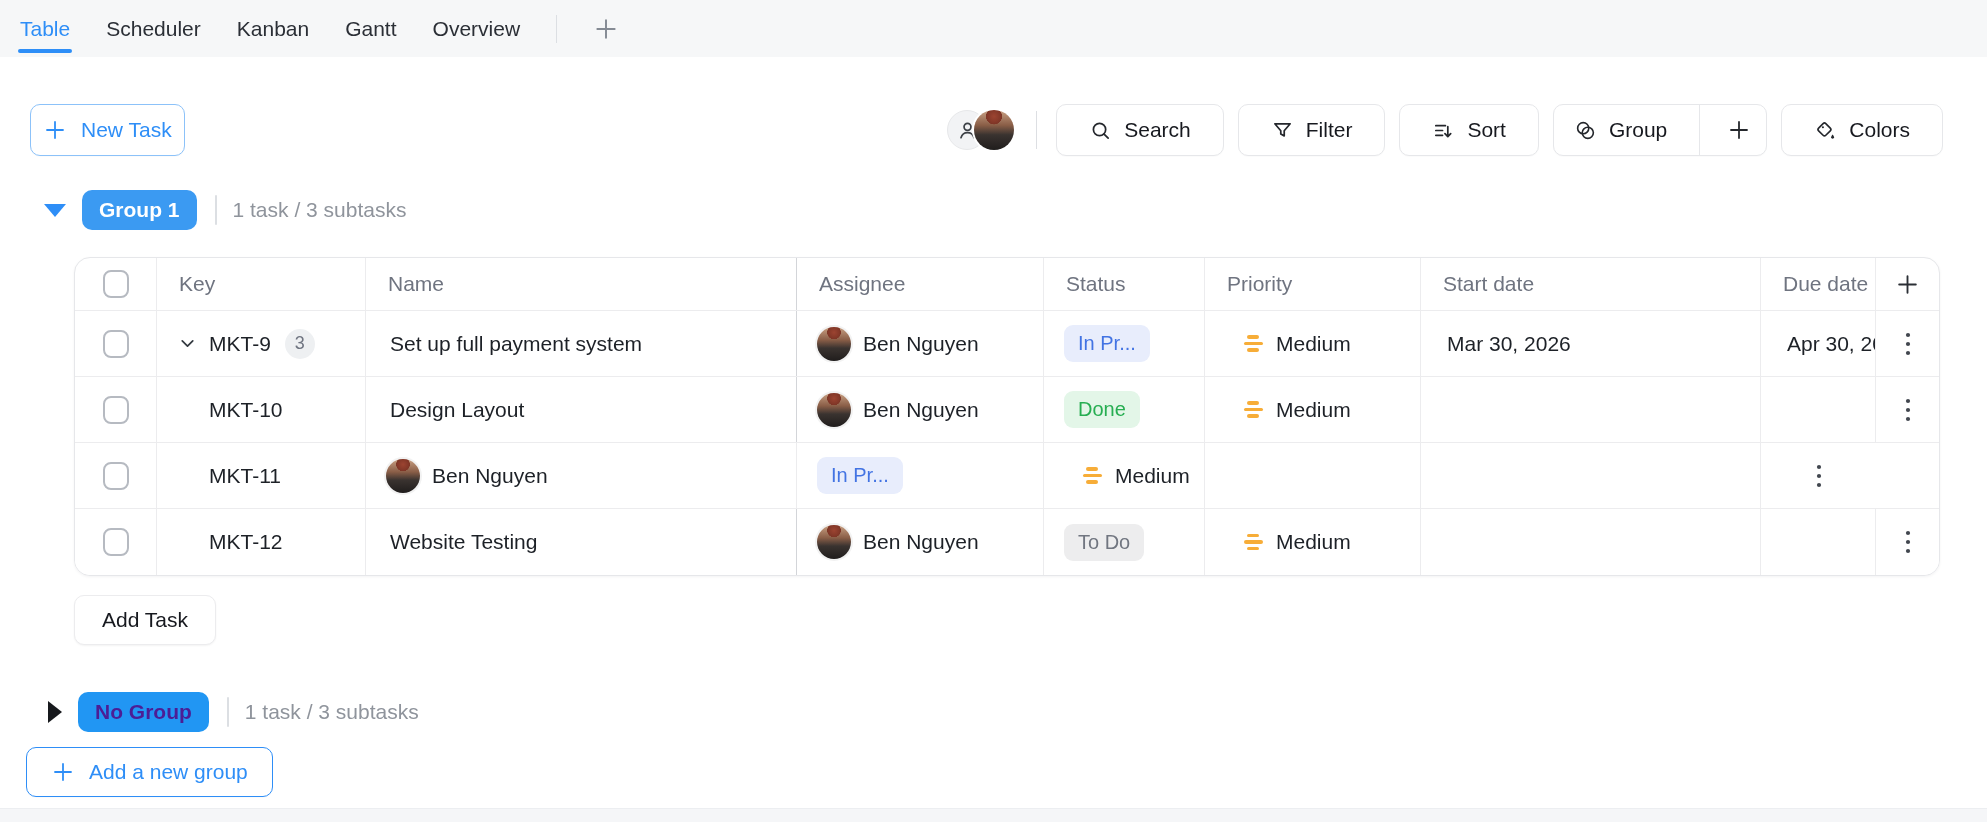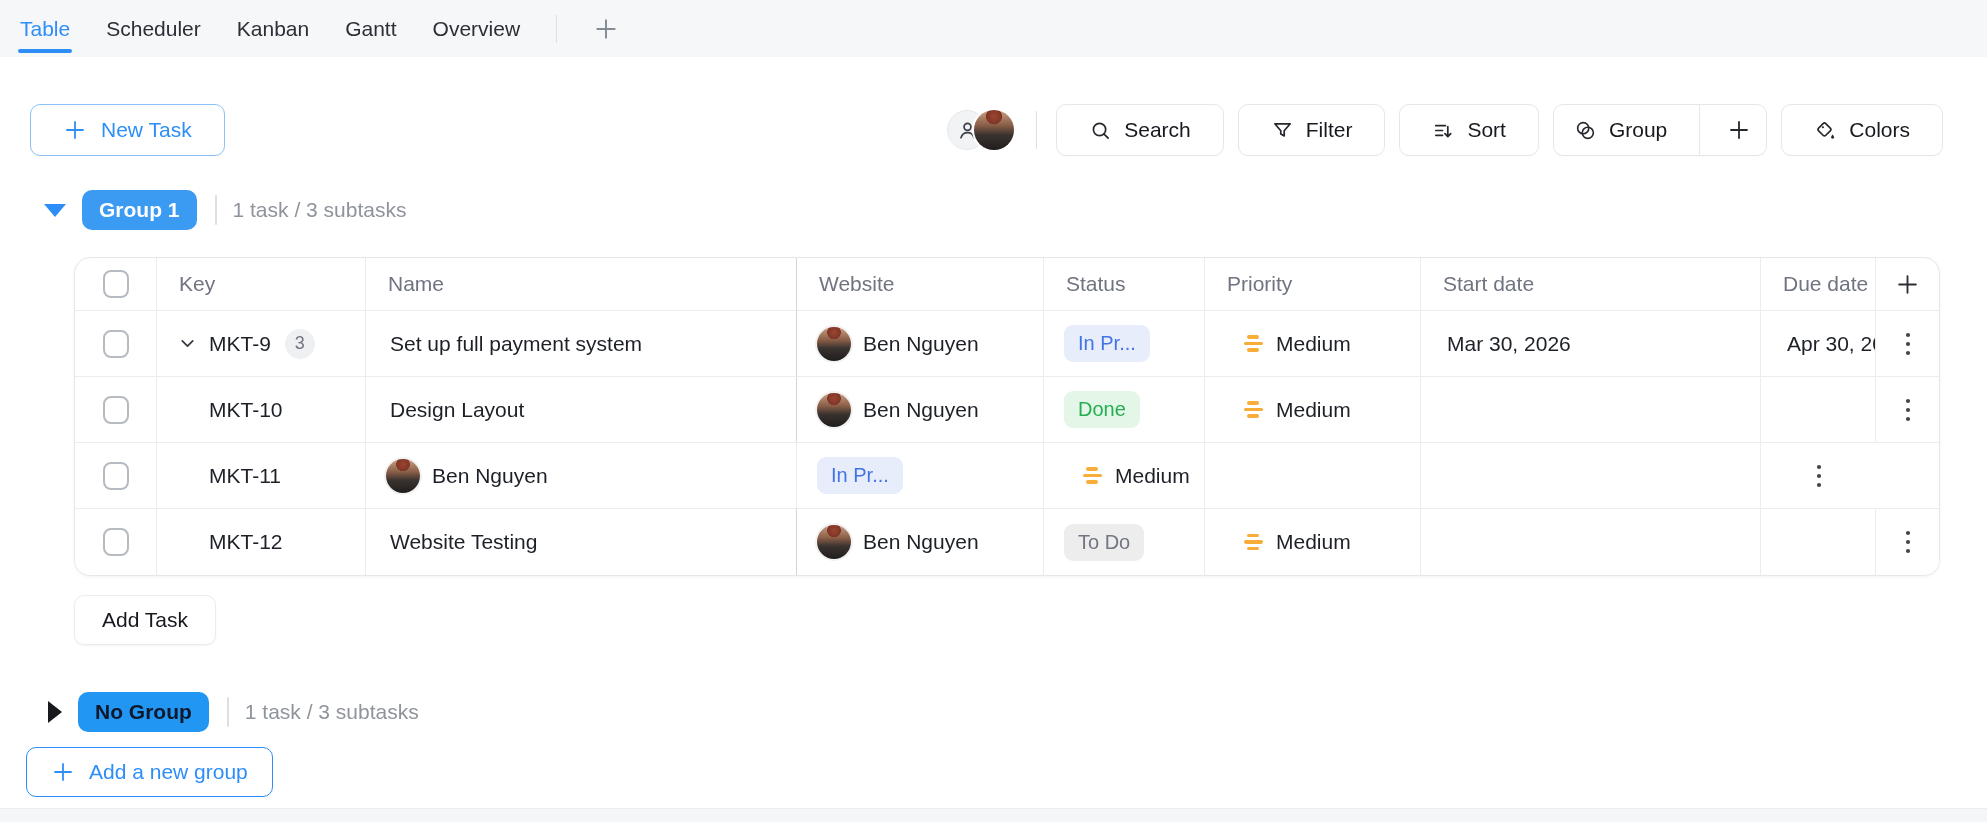--- a/index.html
+++ b/index.html
@@ -26,21 +26,21 @@
   .tab.active{color:var(--accent);}
   .tab.active::after{content:"";position:absolute;left:-2px;right:-2px;bottom:4px;height:4px;border-radius:3px;background:var(--accent);}
   .tab-sep{width:1px;height:28px;background:#DCDFE3;}
   .tab-add{display:flex;align-items:center;color:#858B94;}
 
   
   .toolbar{position:absolute;top:104px;left:0;width:100%;height:52px;}
   .btn{display:inline-flex;align-items:center;gap:12px;height:52px;padding:0 32px;background:#fff;
        border:1px solid var(--border);border-radius:10px;font-size:21px;color:#17191F;
        box-shadow:0 1px 1px rgba(20,20,40,.02);cursor:default;white-space:nowrap;}
-  .btn-new-task{position:absolute;left:30px;top:0;border:1.5px solid #8CC2F9;color:var(--accent);gap:14px;padding:0 32px;}
+  .btn-new-task{position:absolute;left:30px;top:0;border:1.5px solid #8CC2F9;color:var(--accent);gap:14px;padding:0 12px;}
   .toolbar-right{position:absolute;right:44px;top:0;display:flex;align-items:center;gap:14px;height:52px;}
   .avatar-stack{position:relative;width:70px;height:44px;}
   .ph-circle{position:absolute;left:0;top:2px;width:40px;height:40px;border-radius:50%;background:#F2F3F5;
              border:1px solid #E7E8EA;display:flex;align-items:center;justify-content:center;}
   .avatar-photo{width:40px;height:40px;border-radius:50%;
     background:
       radial-gradient(circle at 50% 16%, #9c4431 0%, #7e3526 20%, rgba(0,0,0,0) 21%),
       linear-gradient(180deg,#c9a184 0%,#8a5e47 38%,#3a3330 62%,#201d1c 100%);
     box-shadow:0 0 0 2px #fff;}
   .avatar-stack .avatar-photo{position:absolute;left:27px;top:2px;}
@@ -51,21 +51,21 @@
   .seg-plus{width:54px;height:100%;display:flex;align-items:center;justify-content:center;}
 
   
   .group-row{position:absolute;display:flex;align-items:center;gap:16px;height:44px;}
   .group1-row{top:188px;left:44px;}
   .group2-row{top:690px;left:48px;}
   .tri-down{width:0;height:0;border-left:11px solid transparent;border-right:11px solid transparent;border-top:13px solid var(--accent);}
   .tri-right{width:0;height:0;border-top:11px solid transparent;border-bottom:11px solid transparent;border-left:14px solid #17191D;}
   .pill{font-size:21px;padding:8px 17px;border-radius:10px;white-space:nowrap;}
   .pill-group1{background:var(--group-pill);color:#fff;font-weight:700;}
-  .pill-nogroup{background:var(--nogroup-pill);color:#0f172a;font-weight:600;}
+  .pill-nogroup{background:var(--nogroup-pill);color:#4c1d95;font-weight:600;}
   .v-sep{width:2px;height:30px;background:#DCDFE3;border-radius:1px;margin-left:2px;}
   .summary{color:var(--txt-dim);font-size:21px;white-space:nowrap;}
 
   
   .task-table{position:absolute;top:257px;left:74px;width:1866px;background:#fff;border:1px solid var(--border);
               border-radius:16px;overflow:hidden;box-shadow:0 1px 3px rgba(15,23,42,.05);}
   .thead,.tr{display:grid;grid-template-columns:82px 209px 431px 247px 161px 216px 340px 115px 63px;}
   .thead{height:53px;border-bottom:1px solid var(--line);}
   .tr{height:66px;border-bottom:1px solid var(--line);background:#fff;}
   .tr:last-child{border-bottom:none;}
@@ -229,21 +229,21 @@
   <span class="summary">1 task / 3 subtasks</span>
 </div>
 
 <div class="task-table">
   <div class="thead">
     <div class="th center col-check">
         <span class="checkbox"></span>
       </div>
     <div class="th col-key">Key</div>
     <div class="th col-name">Name</div>
-    <div class="th col-assignee">Website</div>
+    <div class="th col-assignee">Assignee</div>
     <div class="th col-status">Status</div>
     <div class="th col-priority">Priority</div>
     <div class="th col-start">Start date</div>
     <div class="th col-due">Due date</div>
     <div class="th center col-menu">
       <span>
           <svg width="25" height="25" viewBox="0 0 24 24" fill="none" stroke="#2B2F35" stroke-width="1.8" stroke-linecap="round">
             <path d="M12 4v16M4 12h16"></path>
           </svg>
         </span>

